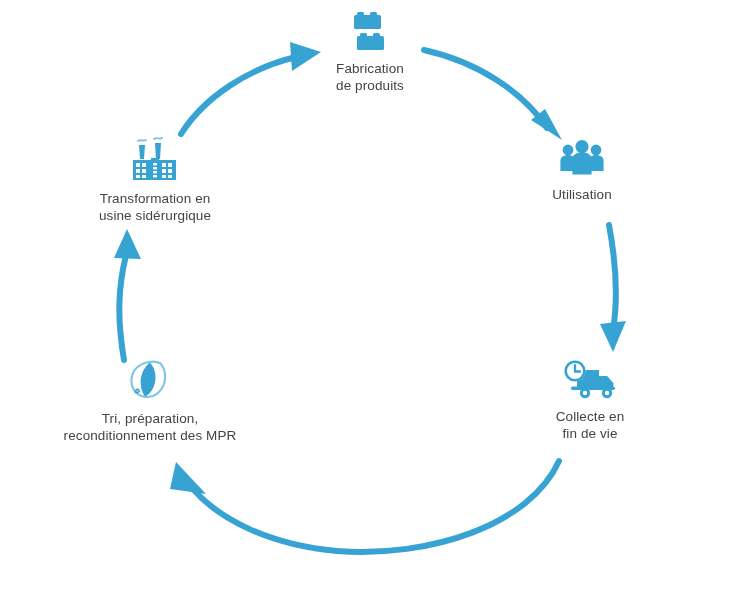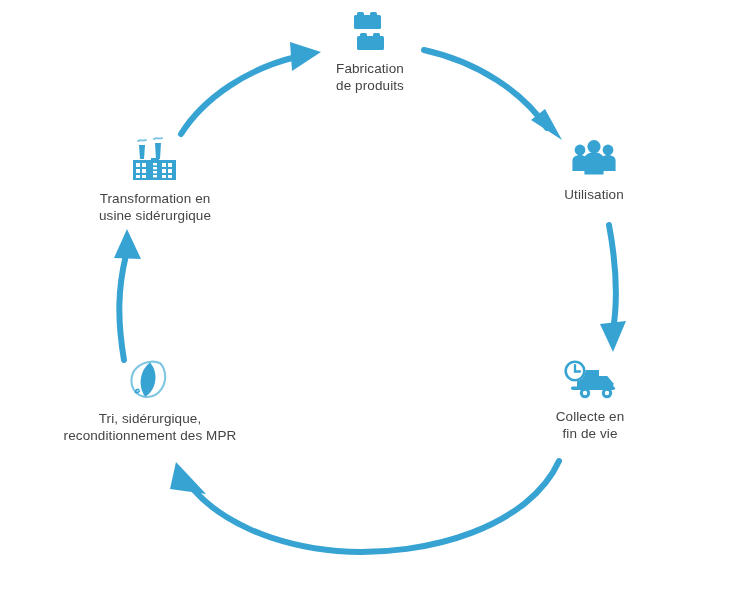--- a/index.html
+++ b/index.html
@@ -62,21 +62,21 @@
           <rect x="10" y="25" width="7" height="4" rx="1.6"></rect>
           <rect x="23" y="25" width="7" height="4" rx="1.6"></rect>
           <rect x="7" y="28" width="27" height="14" rx="1.6"></rect>
         </g>
       </svg>
     </span>
     <span class="lbl">Fabrication
 de produits</span>
   </div>
 
-  <div class="node" style="left:594px;top:138px;">
+  <div class="node" style="left:582px;top:138px;">
     <span class="ico">
       <svg width="50" height="42" viewBox="0 0 50 42" xmlns="http://www.w3.org/2000/svg">
         <g fill="#37A3D3">
           <circle cx="11" cy="12" r="5.4"></circle>
           <path d="M3.4 22.5c0-3.4 3.4-5.6 7.6-5.6s7.6 2.2 7.6 5.6v10.5H3.4z"></path>
           <circle cx="39" cy="12" r="5.4"></circle>
           <path d="M31.4 22.5c0-3.4 3.4-5.6 7.6-5.6s7.6 2.2 7.6 5.6v10.5H31.4z"></path>
           <circle cx="25" cy="8.6" r="6.6"></circle>
           <path d="M15.4 21.2c0-4.2 4.3-6.9 9.6-6.9s9.6 2.7 9.6 6.9v15.4H15.4z"></path>
         </g>
@@ -115,21 +115,21 @@
 
         <path d="M35.5 5.5c6.5 7.5 6.5 20.5 -1.5 28.5 -6.5 6.5 -17 6.5 -23 0.5
                  C4.5 27.5 5 16 12 9.5 18.5 3.5 29.5 2 35.5 5.5z" fill="none" stroke="#7FC6E3" stroke-width="2.1"></path>
 
         <path d="M25 4.5c5.5 6 7.2 15.5 3.8 24 -1.9 4.8 -5.2 8.4 -8.6 10.3
                  -2.6 -3.3 -4.6 -8.4 -4.6 -14.2 0 -8.6 3.8 -16 9.4 -20.1z" fill="#37A3D3"></path>
 
         <path d="M13.5 31.5c-1.8 -0.3 -3.2 0.9 -3.1 2.6 1.6 0.9 3.3 0.3 3.9 -1.1" fill="none" stroke="#37A3D3" stroke-width="1.7" stroke-linecap="round"></path>
       </svg>
     </span>
-    <span class="lbl">Tri, sidérurgique,
+    <span class="lbl">Tri, préparation,
 reconditionnement des MPR</span>
   </div>
 
   <div class="node" style="left:155px;top:136px;">
     <span class="ico">
       <svg width="54" height="48" viewBox="0 0 54 48" xmlns="http://www.w3.org/2000/svg">
         <g fill="#37A3D3">
 
           <path d="M10 5c2.5 -2 5.5 0.6 8 -1" fill="none" stroke="#7FC6E3" stroke-width="2" stroke-linecap="round"></path>
           <path d="M26 3c2.5 -2 5.5 0.6 8 -1" fill="none" stroke="#7FC6E3" stroke-width="2" stroke-linecap="round"></path>

